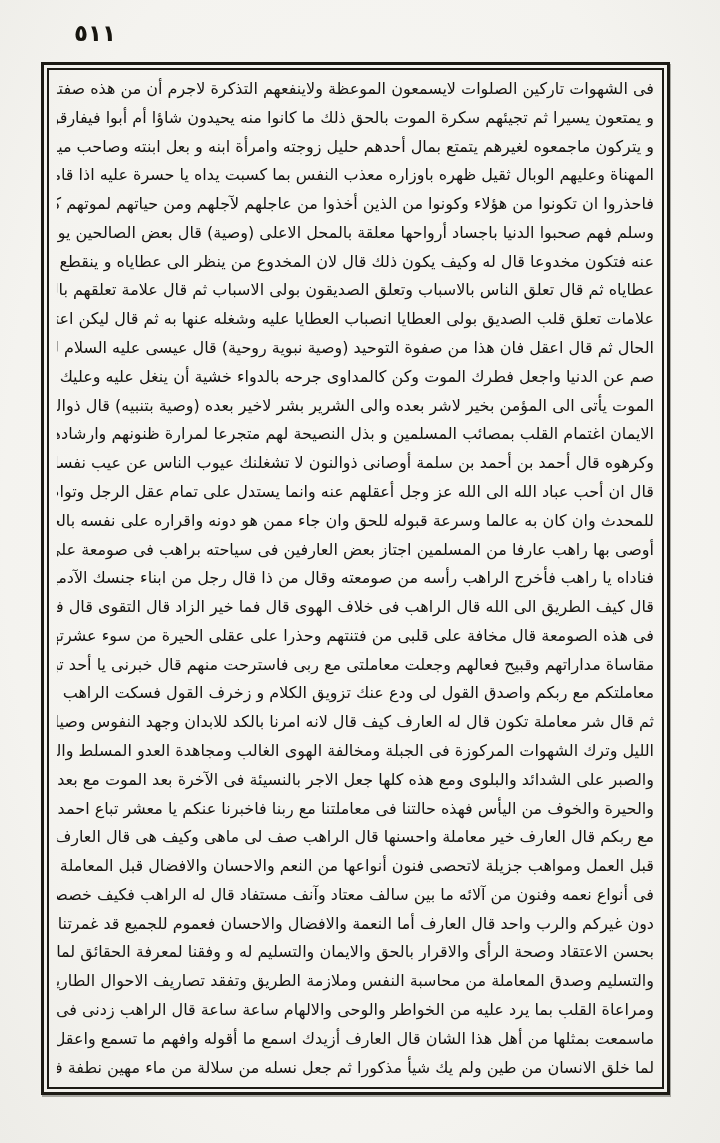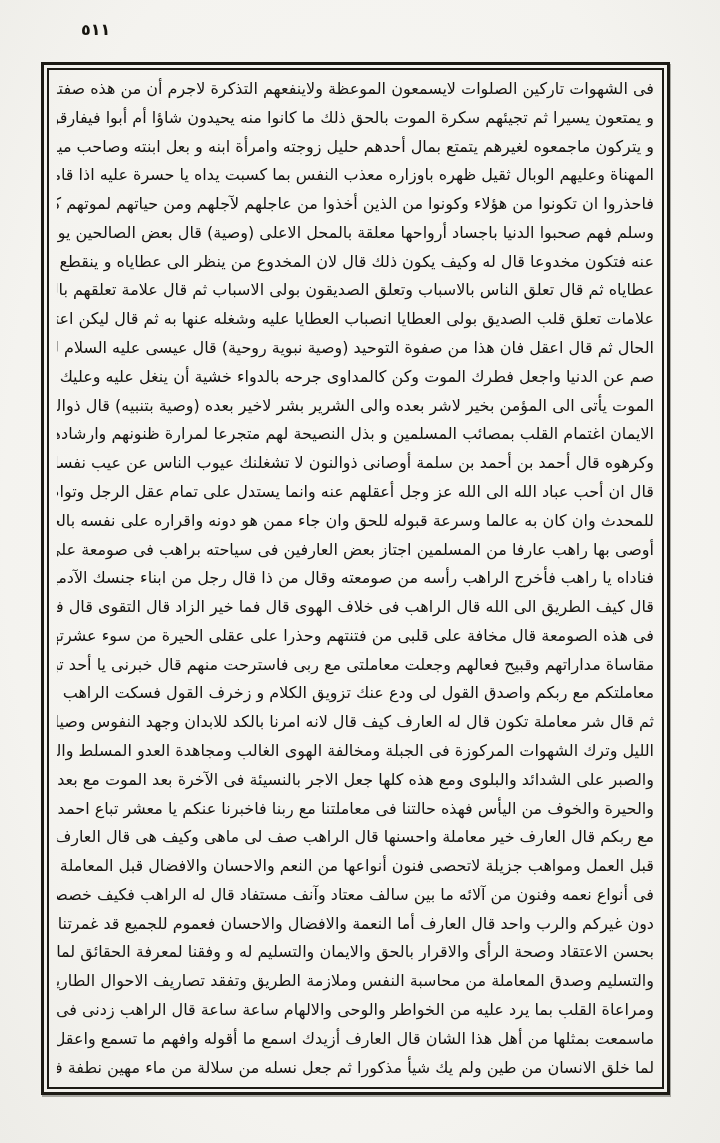--- a/index.html
+++ b/index.html
@@ -11,22 +11,22 @@
     width: 720px;
     height: 1143px;
     background:
       radial-gradient(ellipse at 50% 45%, #f8f7f4 0%, #f4f3ef 70%, #edece7 100%);
     overflow: hidden;
     font-family: "DejaVu Sans", sans-serif;
   }
   .page-number {
     position: absolute;
     top: 20px;
-    left: 81px;
-    font-size: 16px;
+    left: 74px;
+    font-size: 23px;
     font-weight: bold;
     color: #17150f;
     letter-spacing: 2px;
   }
   .frame-outer {
     position: absolute;
     left: 41px;
     top: 62px;
     width: 629px;
     height: 1033px;

